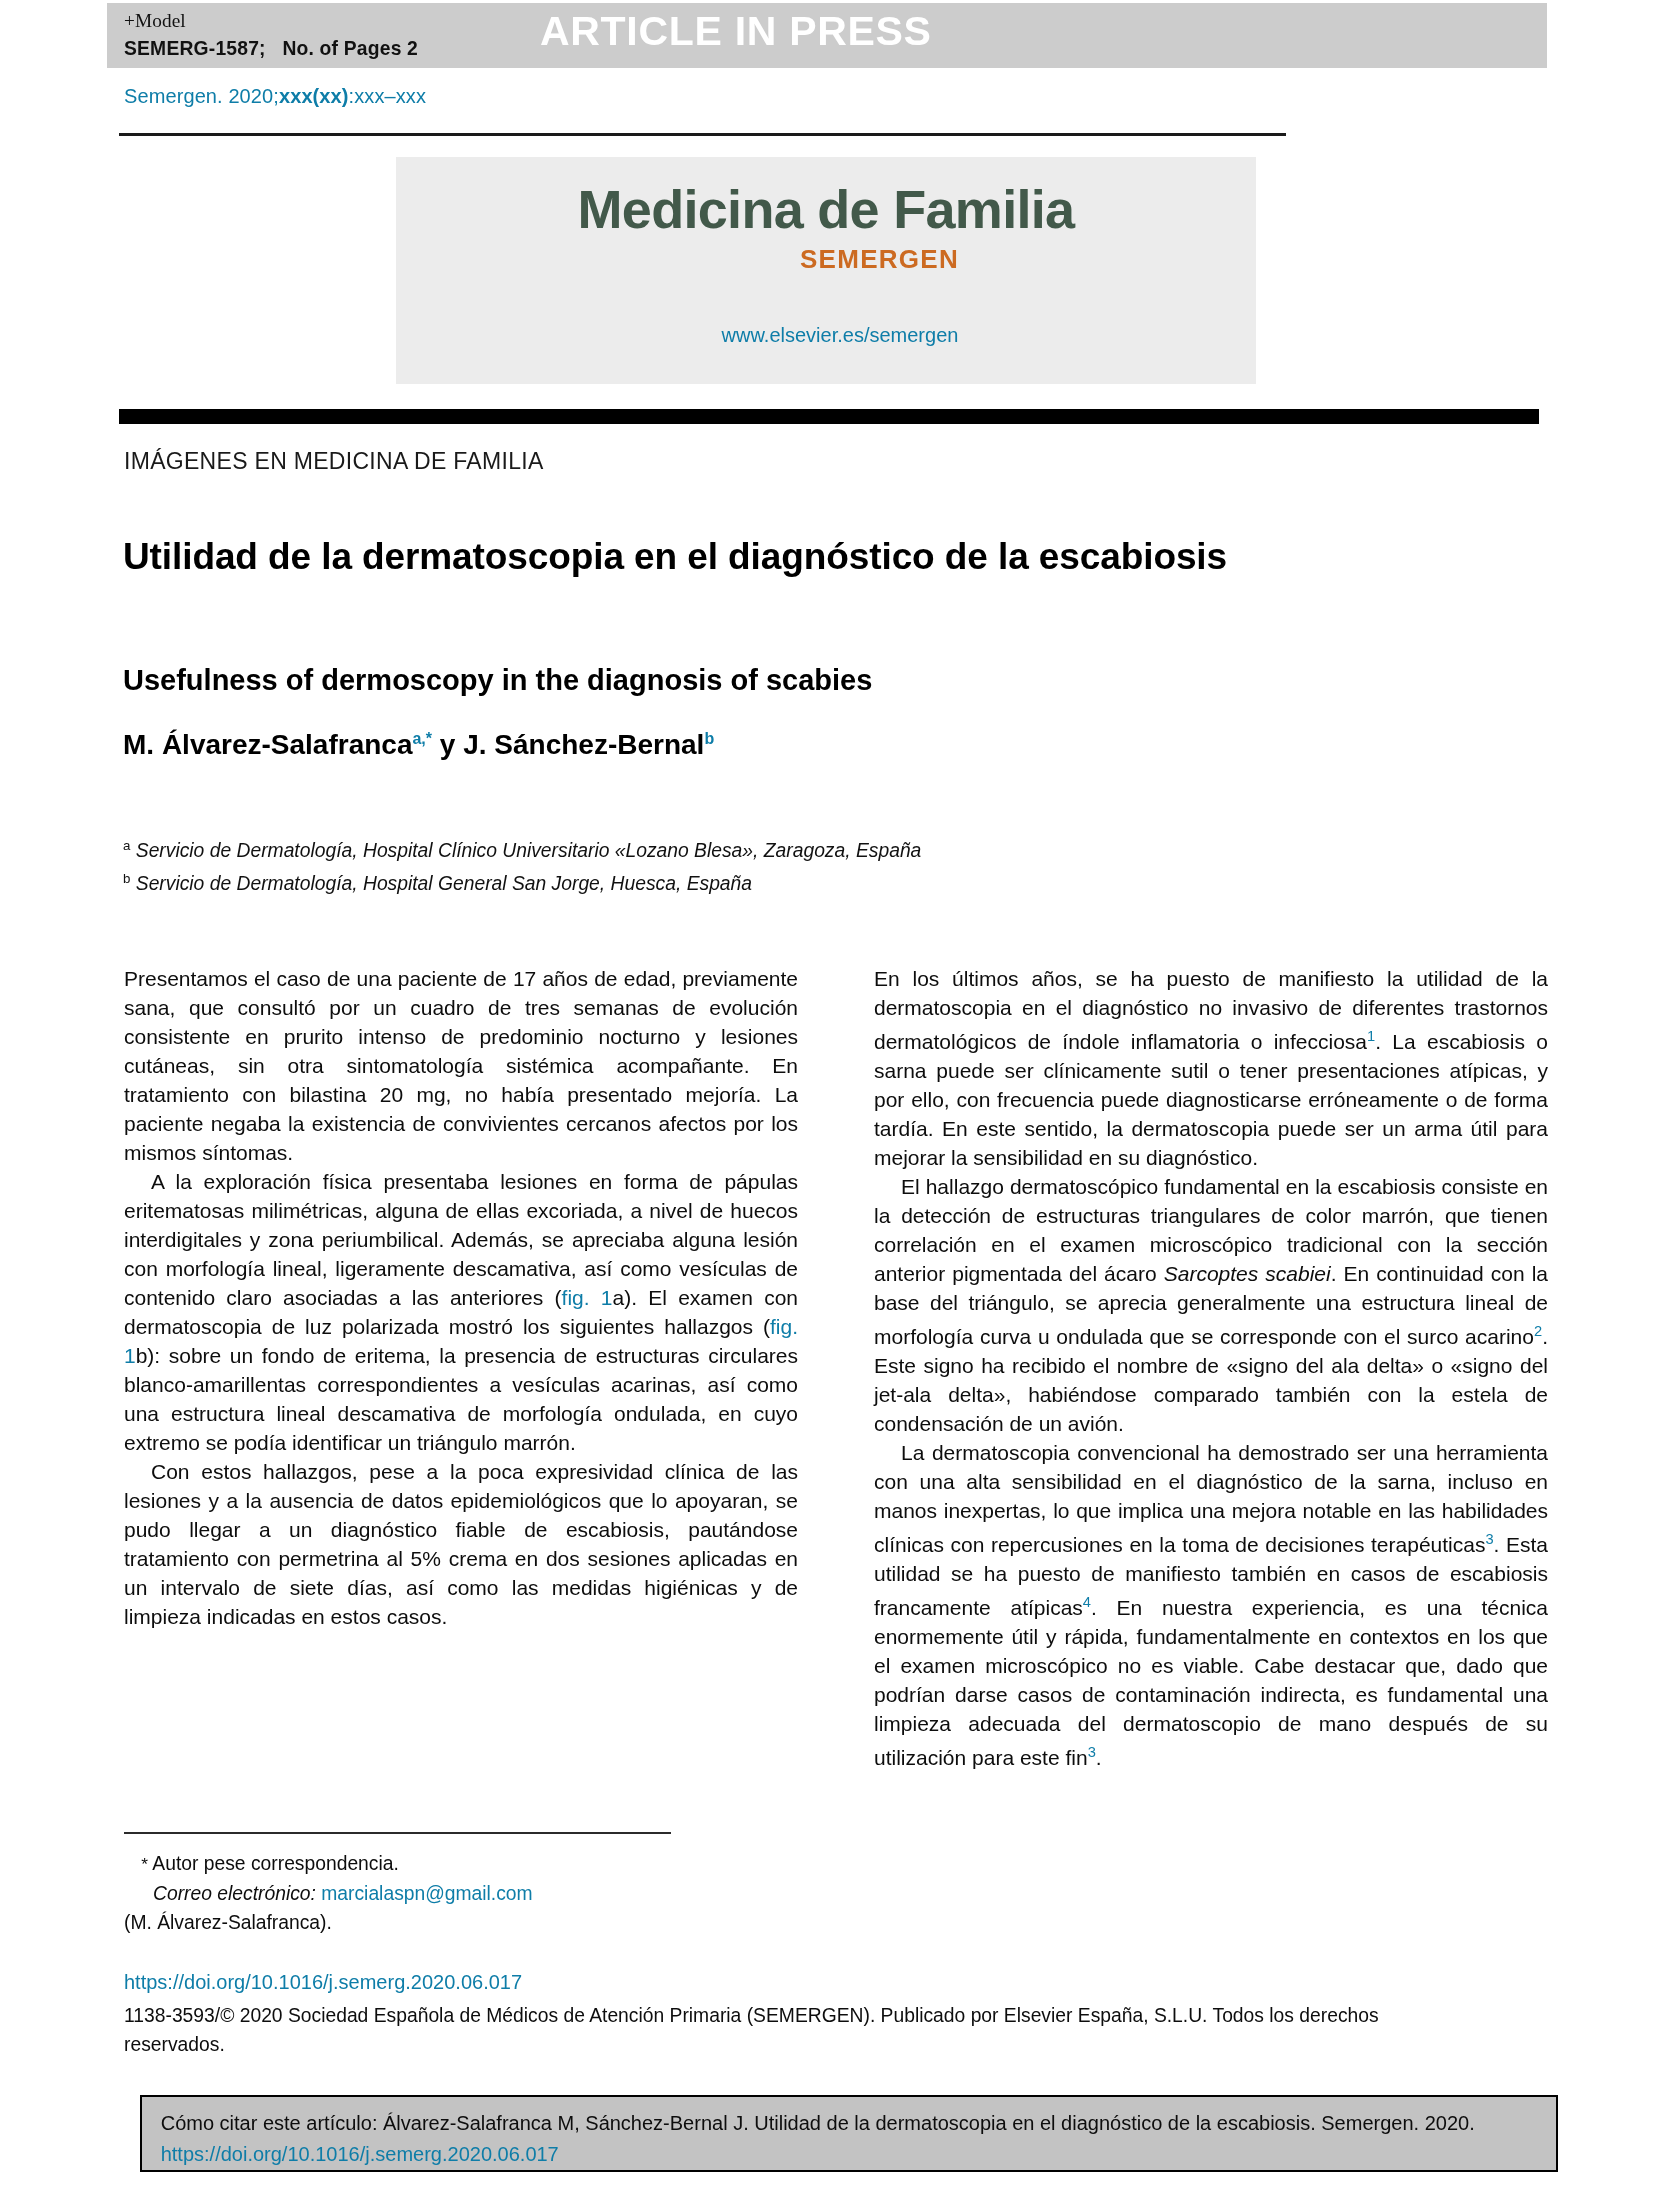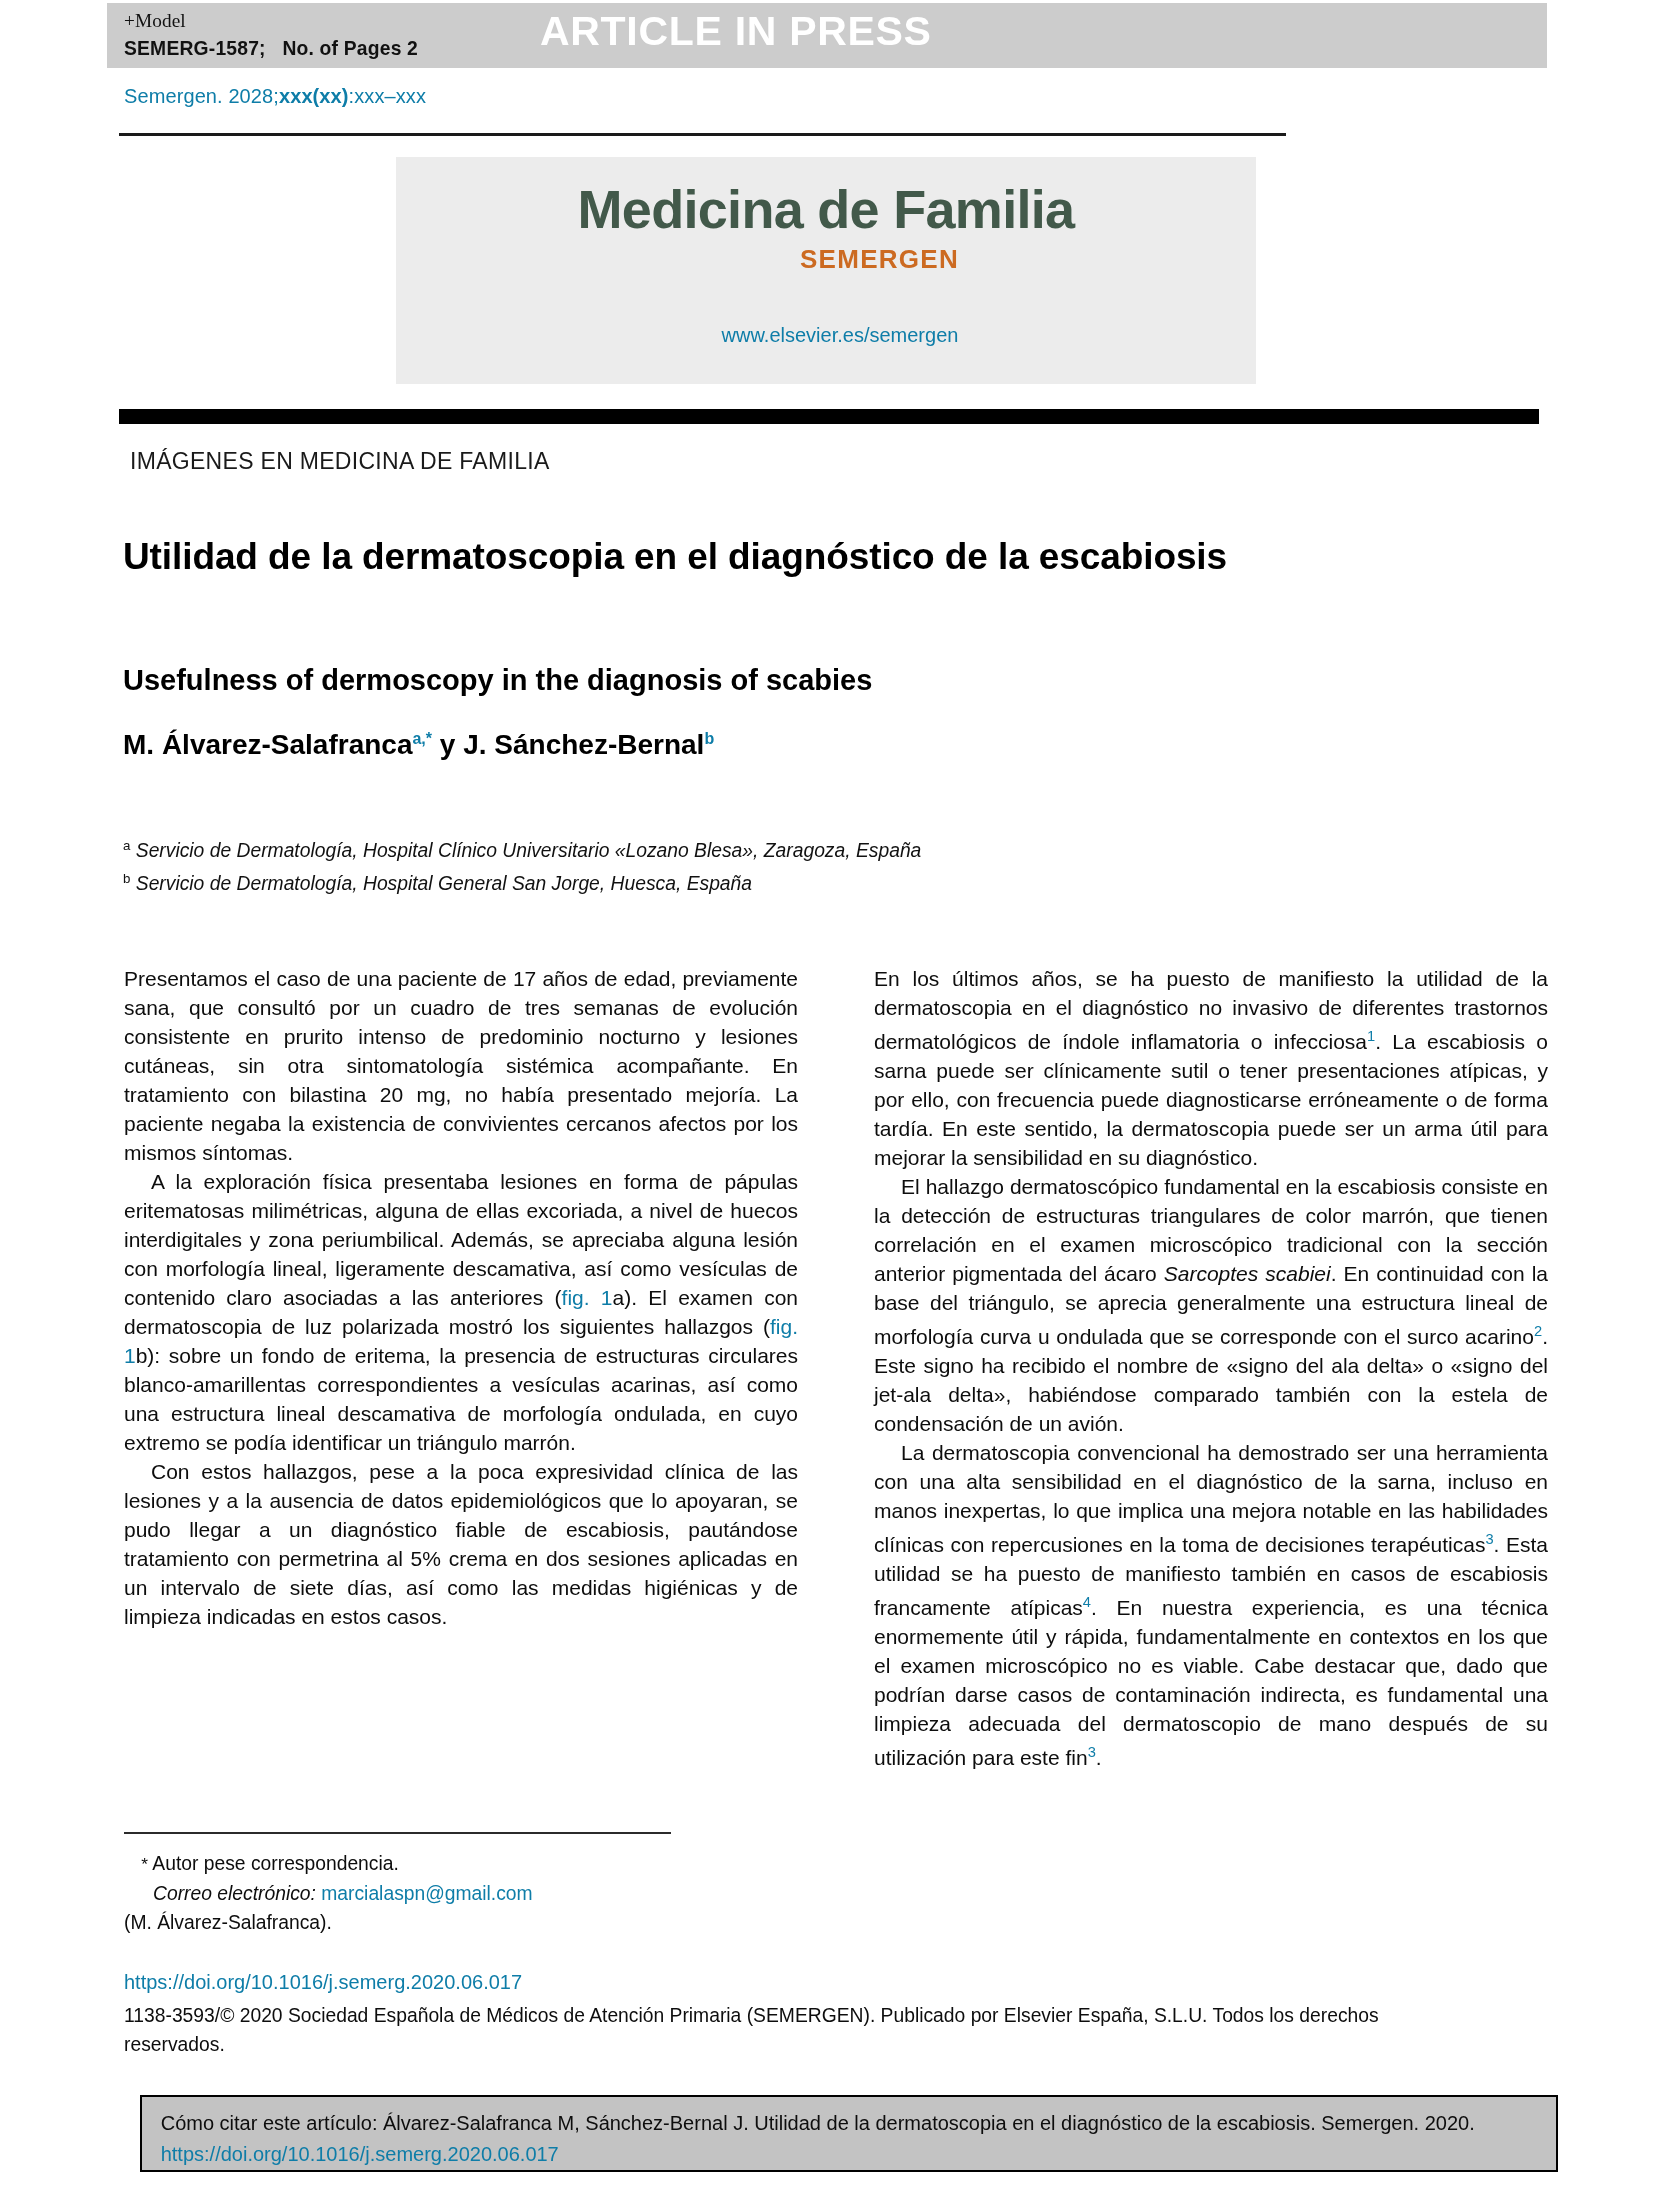--- a/index.html
+++ b/index.html
@@ -131,21 +131,21 @@
     left: 119px;
     top: 409px;
     width: 1420px;
     height: 14.7px;
     background: #000000;
   }
 
   
   .section-label {
     position: absolute;
-    left: 130px;
+    left: 124px;
     top: 448px;
     font-size: 23px;
     color: #1a1a1a;
     letter-spacing: 0.3px;
   }
   .title-es {
     position: absolute;
     left: 123px;
     top: 508px;
     width: 1174px;
@@ -298,21 +298,21 @@
   <div class="press-meta">
     <div>+Model</div>
     <div class="l2">
       <span>SEMERG-1587;</span>&nbsp;&nbsp;
       <span>No. of Pages 2</span>
     </div>
   </div>
   <div class="press-title">ARTICLE IN PRESS</div>
 
   <div class="journal-cite">
-    <span>Semergen. 2028;</span><b>xxx(xx)</b><span>:xxx–xxx</span>
+    <span>Semergen. 2020;</span><b>xxx(xx)</b><span>:xxx–xxx</span>
   </div>
 
   <div class="rule-thin-top"></div>
 
   <div class="logo-box">
     <div class="logo-title">Medicina de Familia</div>
     <div class="logo-sub">SEMERGEN</div>
     <div class="logo-url">www.elsevier.es/semergen</div>
   </div>
 

